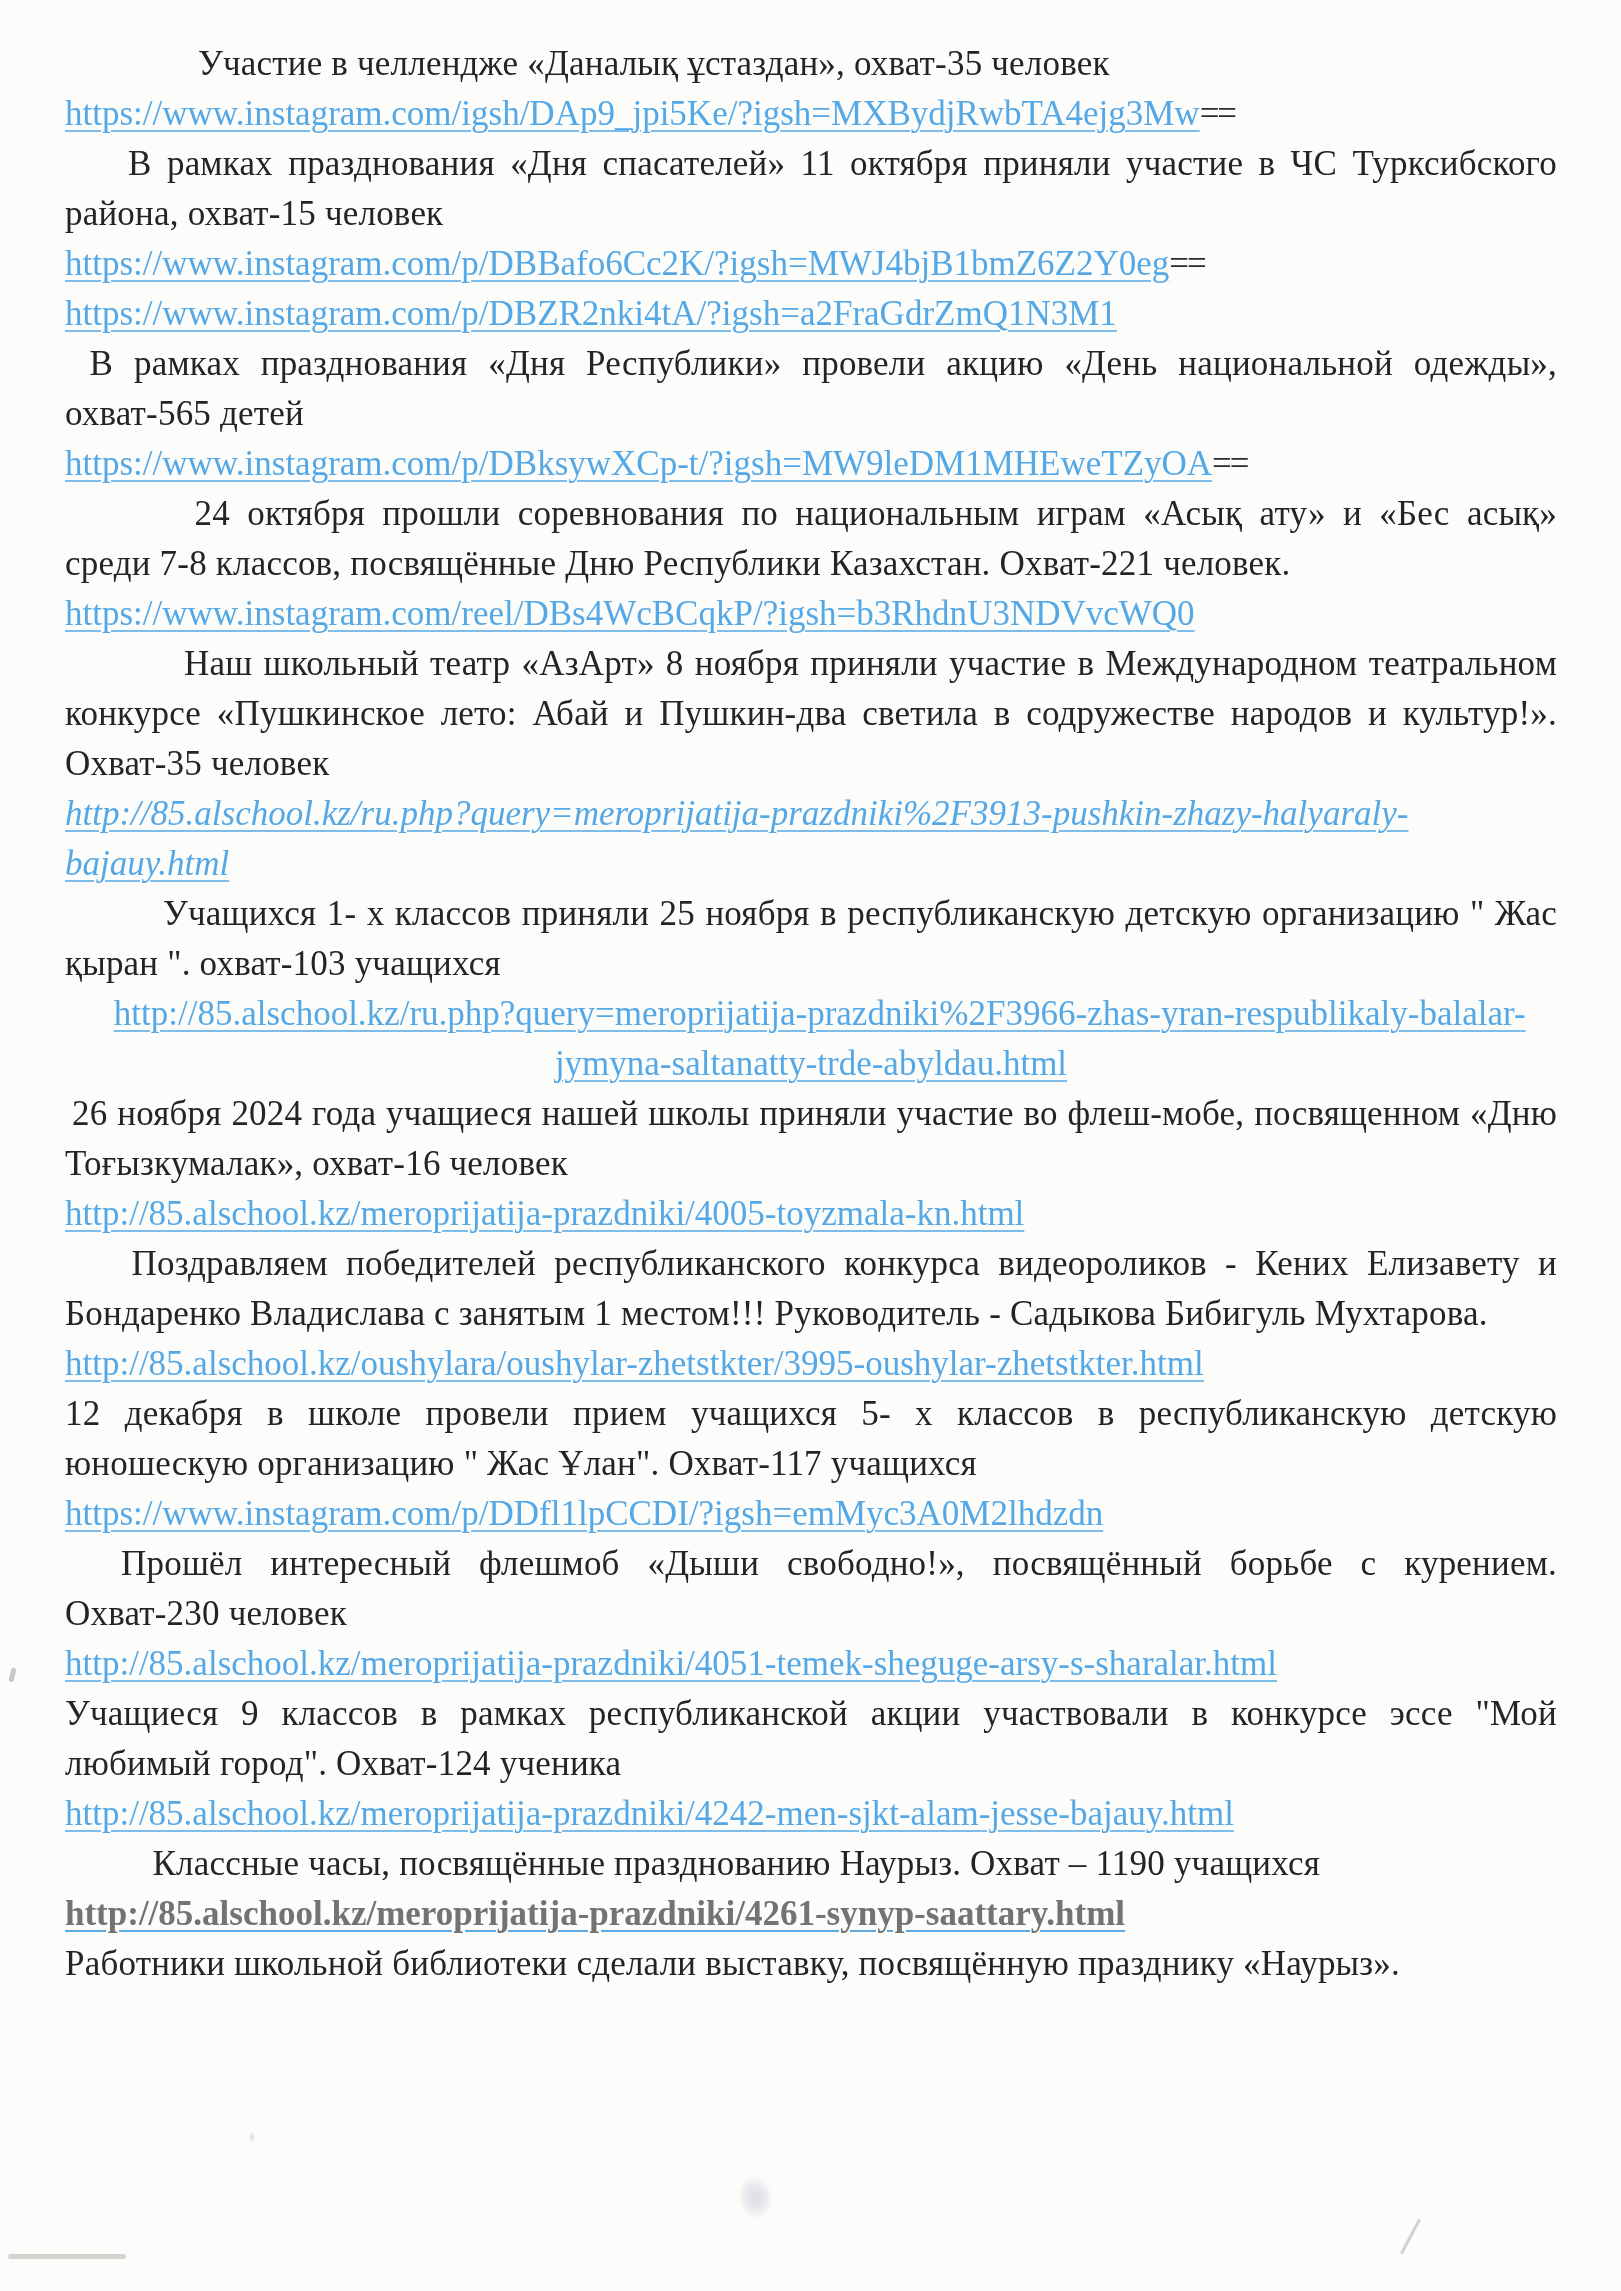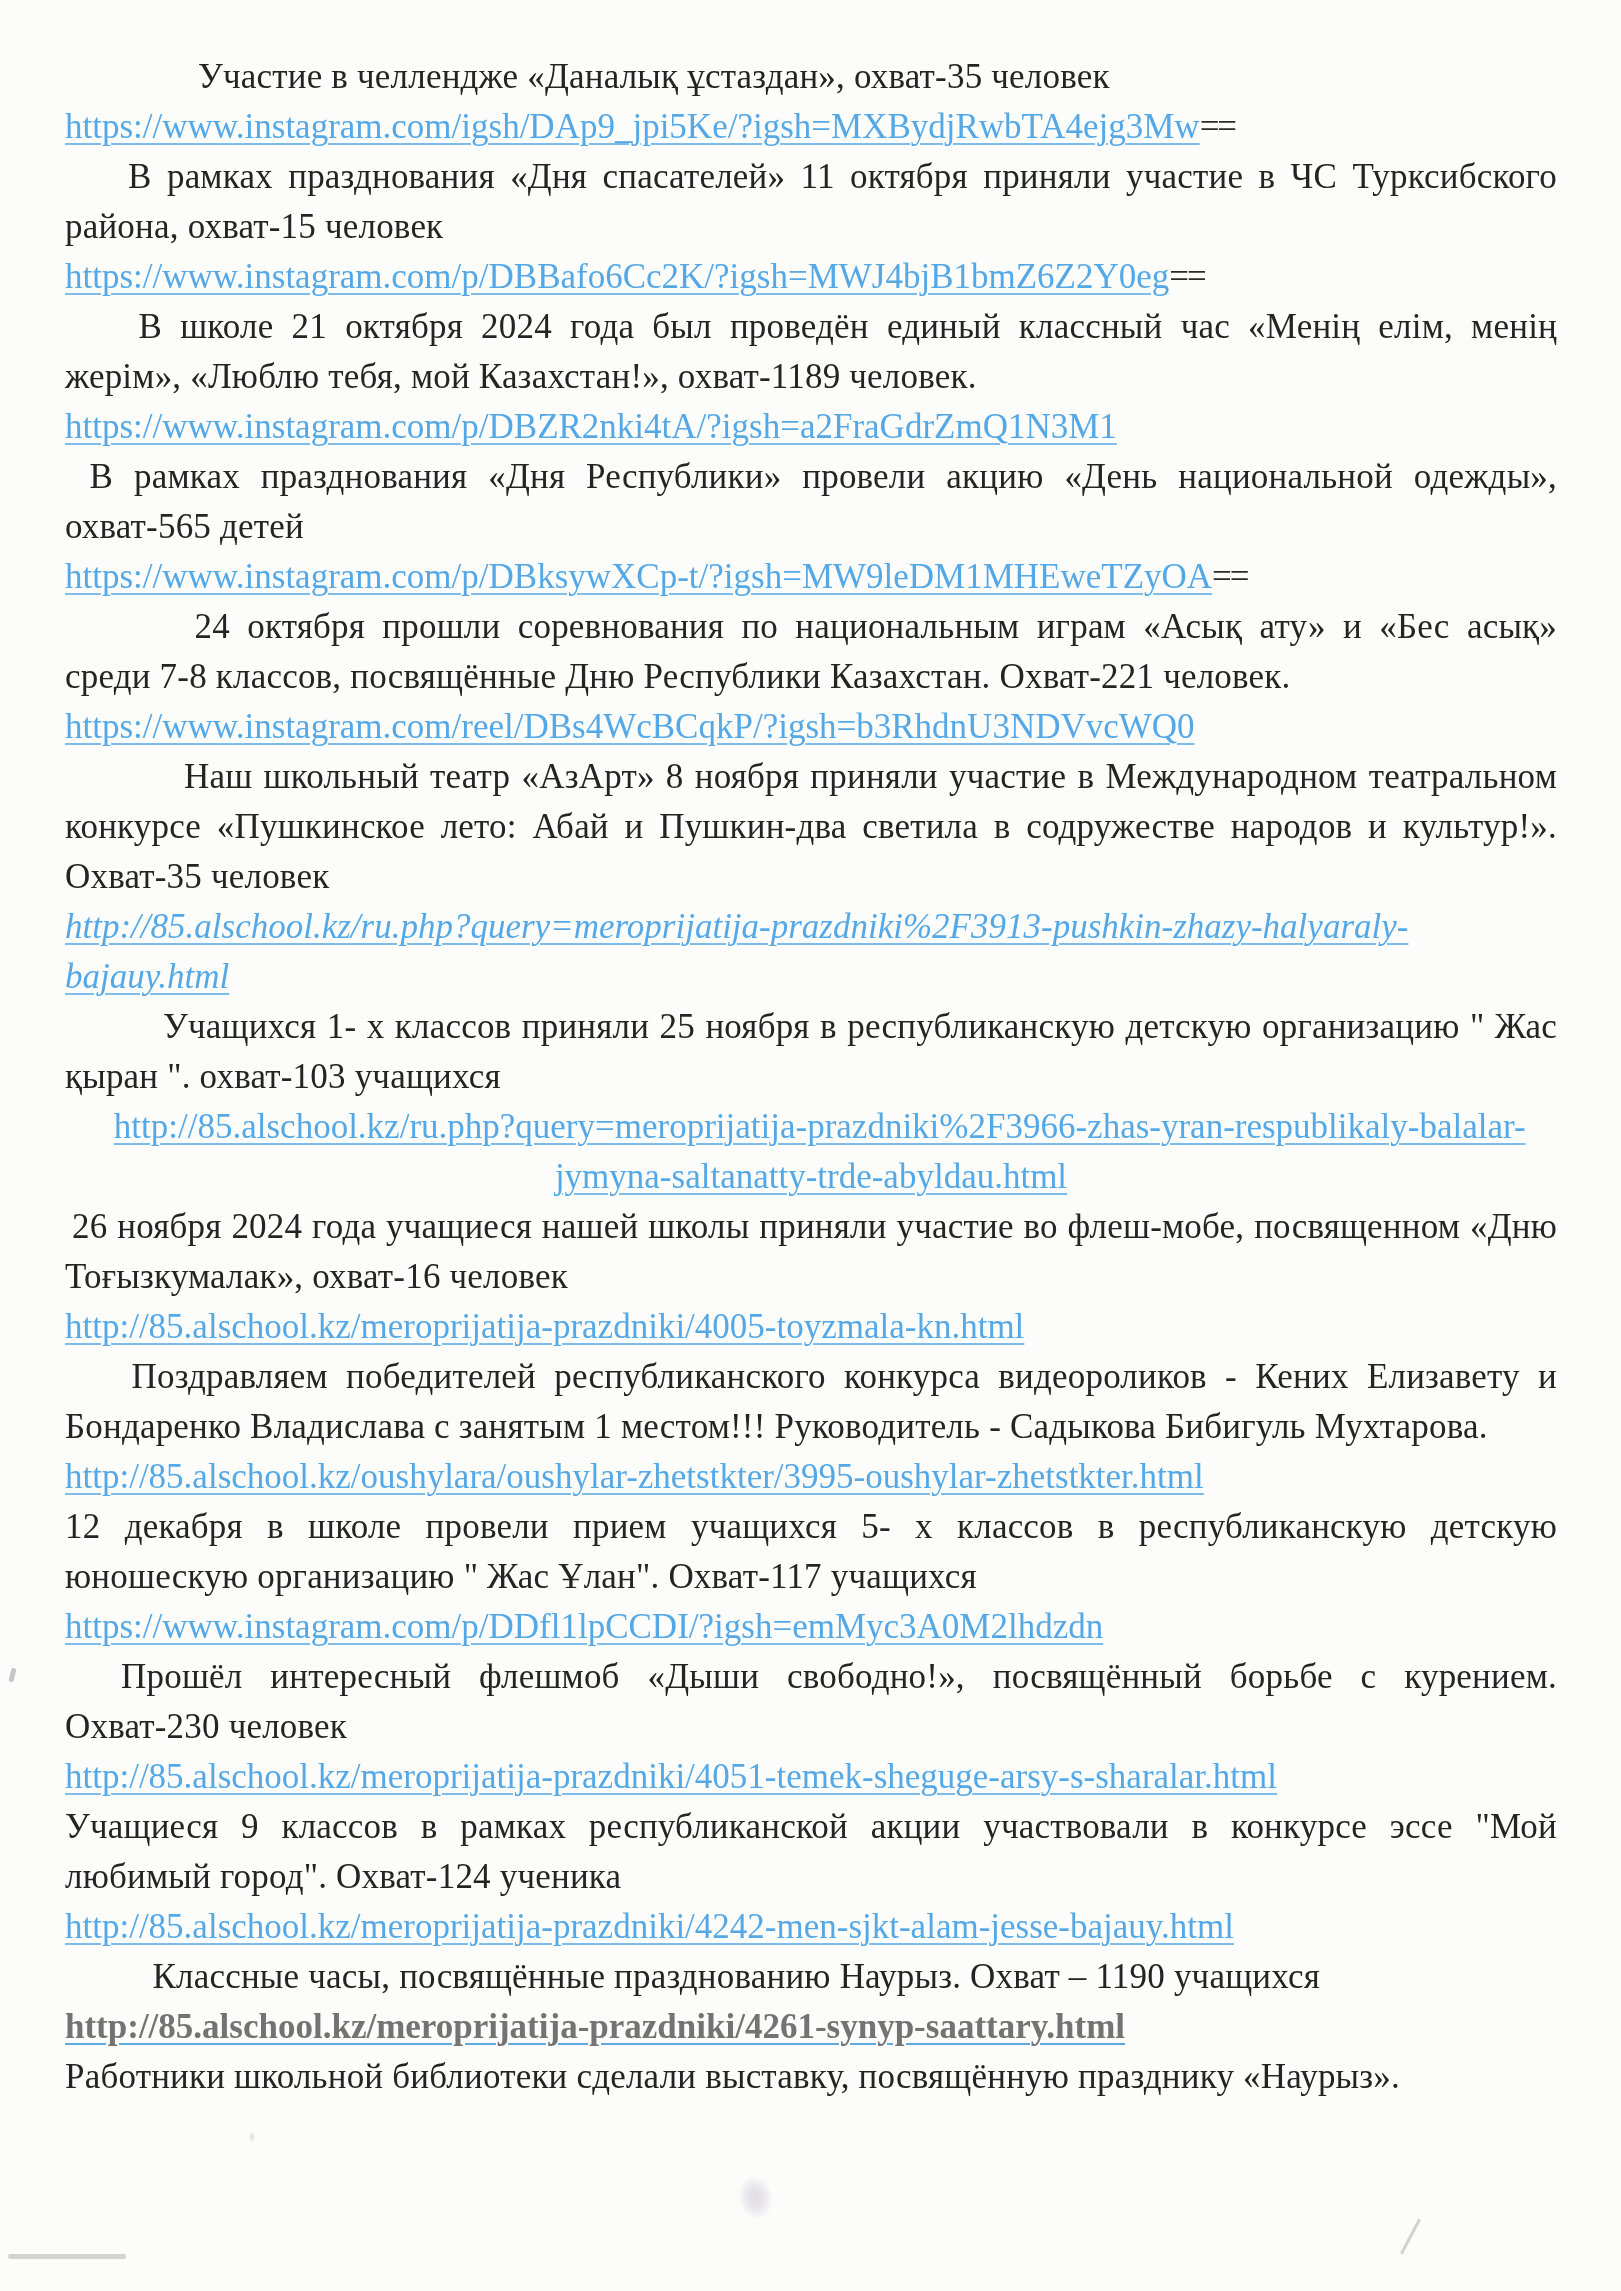--- a/index.html
+++ b/index.html
@@ -12,21 +12,20 @@
     font-family:"Liberation Serif","DejaVu Serif",serif;
     color:#242424;
   }
   .content{
     position:absolute;
     left:65px;top:39px;
     width:1492px;
     font-size:35px;
     line-height:50px;
     text-align:justify;
-    margin-top:13px;
   }
   .content p{margin:0;padding:0;}
   .para{color:#242424;letter-spacing:0.2px;}
   .linkline{text-align:left;}
   a.doclink{
     color:#55a8e6;
     text-decoration:underline;
     text-decoration-thickness:2px;
     text-underline-offset:4.9px;
     text-decoration-color:#7dbdec;
@@ -49,21 +48,20 @@
 </style>
 </head>
 <body>
 
 <div class="page">
   <div class="content" id="doc">
       <p class="para" style="text-indent: 3.8em;">Участие в челлендже «Даналық ұстаздан», охват-35 человек</p>
       <p class="linkline"><a class="doclink" href="#">https://www.instagram.com/igsh/DAp9_jpi5Ke/?igsh=MXBydjRwbTA4ejg3Mw</a><span class="eqsuffix">==</span></p>
       <p class="para" style="text-indent: 1.8em;">В рамках празднования «Дня спасателей» 11 октября приняли участие в ЧС Турксибского района, охват-15 человек</p>
       <p class="linkline"><a class="doclink" href="#">https://www.instagram.com/p/DBBafo6Cc2K/?igsh=MWJ4bjB1bmZ6Z2Y0eg</a><span class="eqsuffix">==</span></p>
-      <p class="para" style="text-indent: 2.1em;">В школе 21 октября 2024 года был проведён единый классный час «Менің елім, менің жерім», «Люблю тебя, мой Казахстан!», охват-1189 человек.</p>
       <p class="linkline"><a class="doclink" href="#">https://www.instagram.com/p/DBZR2nki4tA/?igsh=a2FraGdrZmQ1N3M1</a></p>
       <p class="para" style="text-indent: 0.7em;">В рамках празднования «Дня Республики» провели акцию «День национальной одежды», охват-565 детей</p>
       <p class="linkline"><a class="doclink" href="#">https://www.instagram.com/p/DBksywXCp-t/?igsh=MW9leDM1MHEweTZyOA</a><span class="eqsuffix">==</span></p>
       <p class="para" style="text-indent: 3.7em;">24 октября прошли соревнования по национальным играм «Асық ату» и «Бес асық» среди 7-8 классов, посвящённые Дню Республики Казахстан. Охват-221 человек.</p>
       <p class="linkline"><a class="doclink" href="#">https://www.instagram.com/reel/DBs4WcBCqkP/?igsh=b3RhdnU3NDVvcWQ0</a></p>
       <p class="para" style="text-indent: 3.4em;">Наш школьный театр «АзАрт» 8 ноября приняли участие в Международном театральном конкурсе «Пушкинское лето: Абай и Пушкин-два светила в содружестве народов и культур!». Охват-35 человек</p>
       <p class="linkline"><a class="doclink italic" href="#">http://85.alschool.kz/ru.php?query=meroprijatija-prazdniki%2F3913-pushkin-zhazy-halyaraly-bajauy.html</a></p>
       <p class="para" style="text-indent: 2.8em;">Учащихся 1- х классов приняли 25 ноября в республиканскую детскую организацию " Жас қыран ". охват-103 учащихся</p>
       <p class="linkline" style="text-indent: 0.5em; text-align: center;"><a class="doclink" href="#">http://85.alschool.kz/ru.php?query=meroprijatija-prazdniki%2F3966-zhas-yran-respublikaly-balalar-jymyna-saltanatty-trde-abyldau.html</a></p>
       <p class="para" style="text-indent: 0.2em;">26 ноября 2024 года учащиеся нашей школы  приняли  участие во флеш-мобе, посвященном «Дню Тоғызкумалак», охват-16 человек</p>

